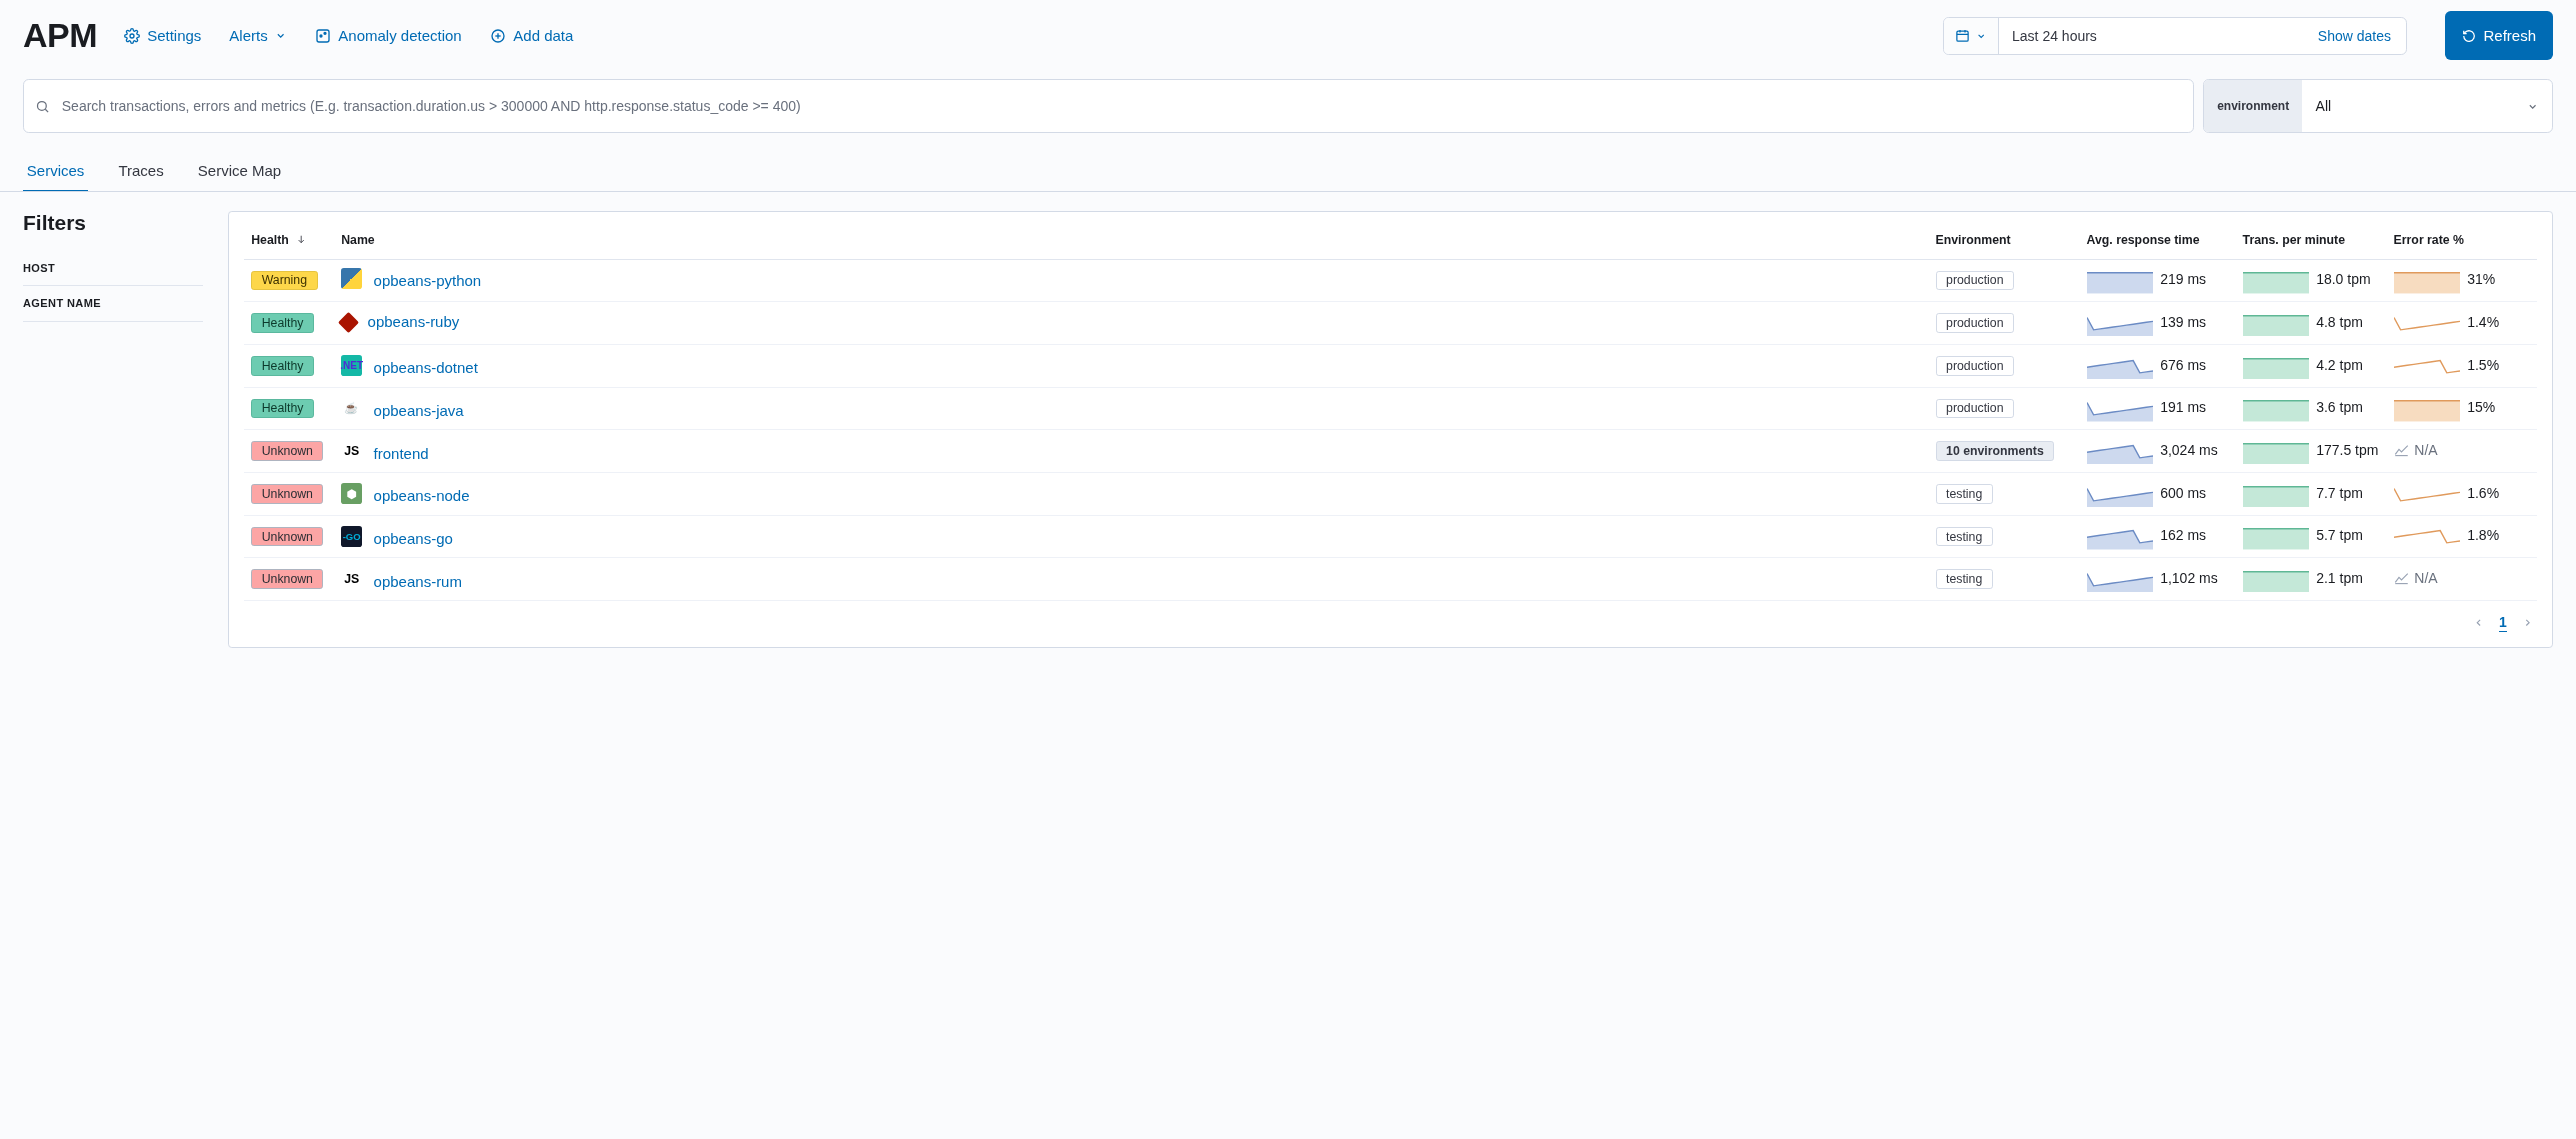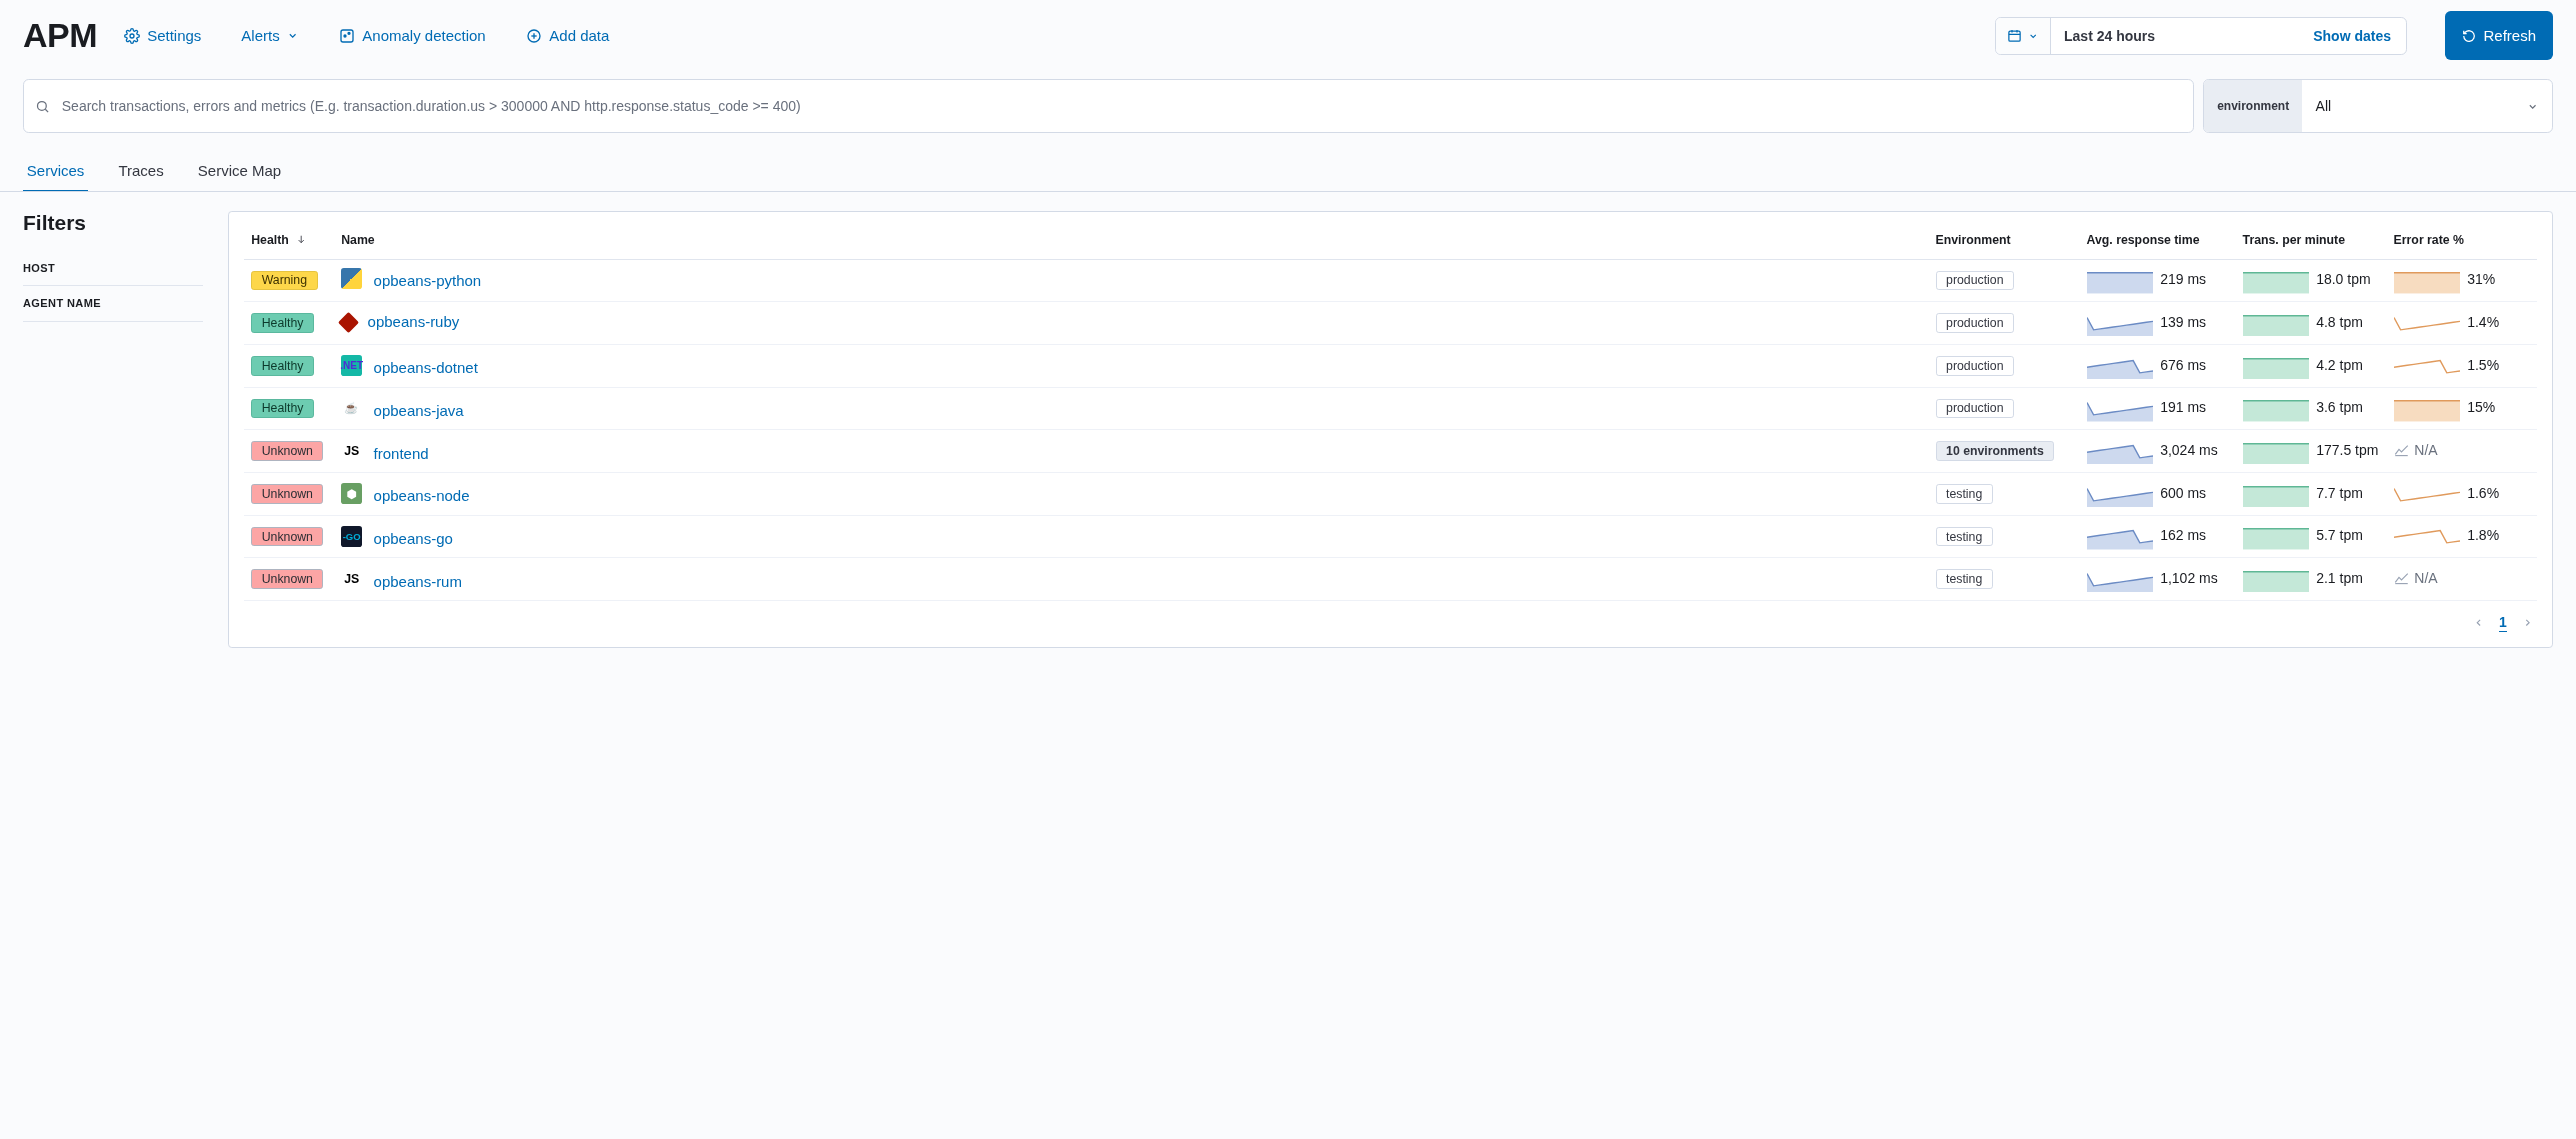--- a/index.html
+++ b/index.html
@@ -16,21 +16,21 @@
     gap: 26.5px;
   }
   .app-title {
     font-size: 34px;
     font-weight: 600;
     letter-spacing: -0.5px;
   }
   .header-nav {
     display: flex;
     align-items: center;
-    gap: 40px;
+    gap: 28px;
   }
   .header-nav-item {
     display: inline-flex;
     align-items: center;
     gap: 7.6px;
     color: #006bb4;
     font-size: 15px;
     cursor: pointer;
   }
   .icon { display: inline-flex; }
@@ -299,21 +299,21 @@
             <line x1="12" y1="8" x2="12" y2="16"></line>
             <line x1="8" y1="12" x2="16" y2="12"></line>
           </svg>
       </span>
       <span>Add data</span>
     </div>
   </div>
 
   <div class="spacer"></div>
 
-  <div class="datepicker" style="width:412px;font-weight:bold;">
+  <div class="datepicker" style="width:464px;">
     <div class="datepicker-cal">
       <span class="icon">
         <svg width="15" height="15" viewBox="0 0 24 24" fill="none" stroke="#006bb4" stroke-width="2">
             <rect x="3" y="5" width="18" height="16" rx="2"></rect>
             <line x1="3" y1="10" x2="21" y2="10"></line>
             <line x1="8" y1="3" x2="8" y2="7"></line>
             <line x1="16" y1="3" x2="16" y2="7"></line>
           </svg>
       </span>
       <span class="icon">

